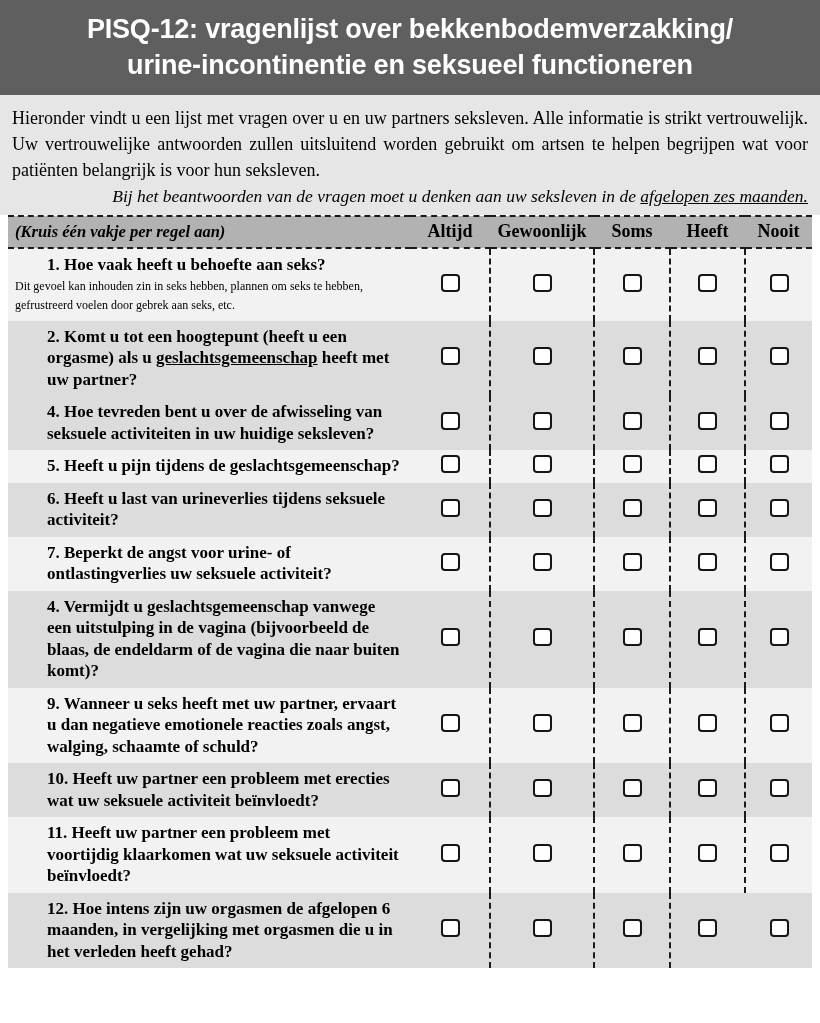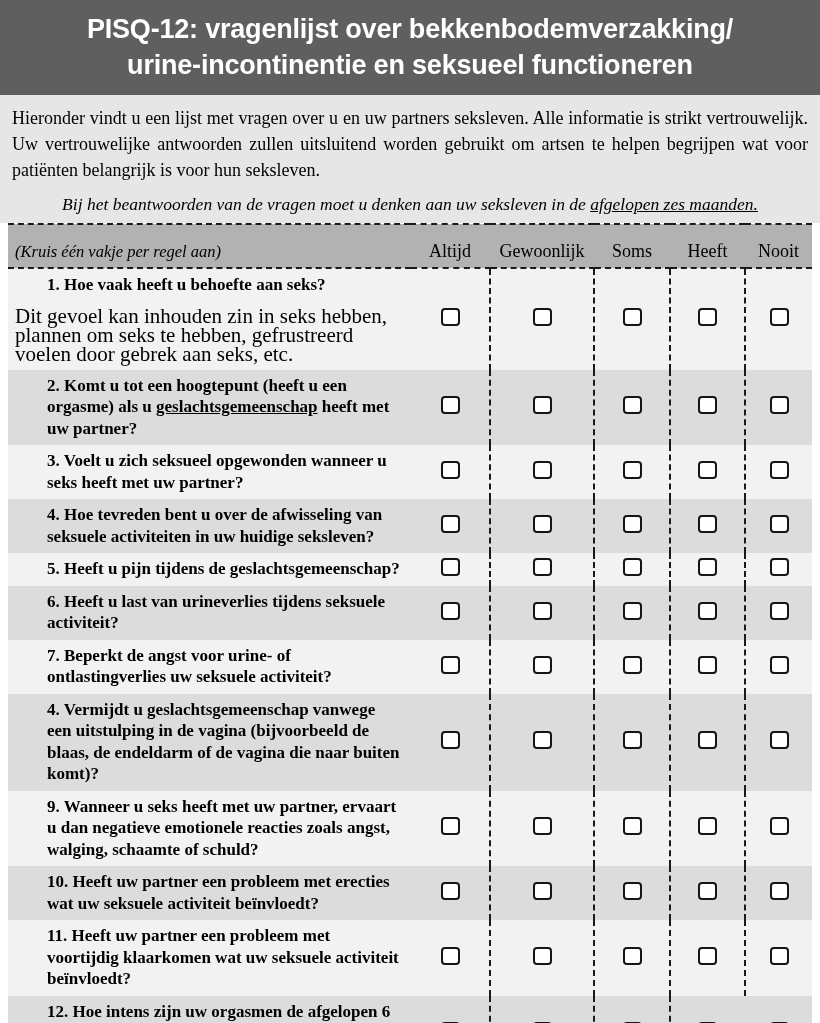--- a/index.html
+++ b/index.html
@@ -45,25 +45,25 @@
   }
   .intro p {
     margin: 0;
     font-size: 18px;
     line-height: 26px;
     color: #000000;
     text-align: justify;
     text-justify: inter-word;
   }
   .intro .note {
-    margin-top: 9px;
+    margin-top: 1px;
     font-style: italic;
     font-size: 17.5px;
     line-height: 25px;
-    text-align: center;
+    text-align: right;
   }
   .u { text-decoration: underline; }
 
   
   .table-wrap {
     padding: 0 8px 0 8px;
     box-sizing: border-box;
     flex: 1 1 auto;
     display: flex;
     flex-direction: column;
@@ -79,23 +79,23 @@
   .qtable col.c-a2    { width: 104px; }
   .qtable col.c-a3    { width: 76px;  }
   .qtable col.c-a4    { width: 75px;  }
   .qtable col.c-a5    { width: 67px;  }
 
   thead th {
     background: #b2b2b2;
     border-top: 2px dashed #1a1a1a;
     border-bottom: 2px dashed #1a1a1a;
     font-size: 18px;
-    font-weight: normal;
+    font-weight: bold;
     color: #000000;
-    padding: 16px 0 5px 0;
+    padding: 4px 0 5px 0;
     height: 26px;
     box-sizing: border-box;
   }
   th.head-q {
     text-align: left;
     padding-left: 7px;
     font-style: italic;
     font-size: 16.5px;
   }
   th.head-a { text-align: center; }
@@ -114,23 +114,23 @@
     color: #000000;
   }
   .qmain {
     font-weight: bold;
     display: block;
     margin-left: 32px;
   }
   .qsub {
     font-weight: normal;
     display: block;
-    font-size: 21px;
+    font-size: 12px;
     line-height: 19px;
-    margin-top: 11px;
+    margin-top: 1px;
   }
 
   td.acell {
     text-align: center;
     vertical-align: middle;
   }
   td.divider { border-left: 2px dashed #1a1a1a; }
   td.no-divider { border-left: 2px dashed transparent; }
 
   .checkbox {
@@ -196,30 +196,20 @@
           <td class="qcell">
             <span class="qmain"><span>2. Komt u tot een hoogtepunt (heeft u een orgasme) als u </span><span class="u">geslachtsgemeenschap</span><span> heeft met uw partner?</span></span>
           </td>
           <td class="acell no-divider"><span class="checkbox"></span></td>
           <td class="acell divider"><span class="checkbox"></span></td>
           <td class="acell divider"><span class="checkbox"></span></td>
           <td class="acell divider"><span class="checkbox"></span></td>
           <td class="acell divider"><span class="checkbox"></span></td>
         </tr>
 
-        <tr class="odd">
-          <td class="qcell">
-            <span class="qmain">3. Voelt u zich seksueel opgewonden wanneer u seks heeft met uw partner?</span>
-          </td>
-          <td class="acell no-divider"><span class="checkbox"></span></td>
-          <td class="acell divider"><span class="checkbox"></span></td>
-          <td class="acell divider"><span class="checkbox"></span></td>
-          <td class="acell divider"><span class="checkbox"></span></td>
-          <td class="acell divider"><span class="checkbox"></span></td>
-        </tr>
 
         <tr class="even">
           <td class="qcell">
             <span class="qmain">4. Hoe tevreden bent u over de afwisseling van seksuele activiteiten in uw huidige seksleven?</span>
           </td>
           <td class="acell no-divider"><span class="checkbox"></span></td>
           <td class="acell divider"><span class="checkbox"></span></td>
           <td class="acell divider"><span class="checkbox"></span></td>
           <td class="acell divider"><span class="checkbox"></span></td>
           <td class="acell divider"><span class="checkbox"></span></td>

